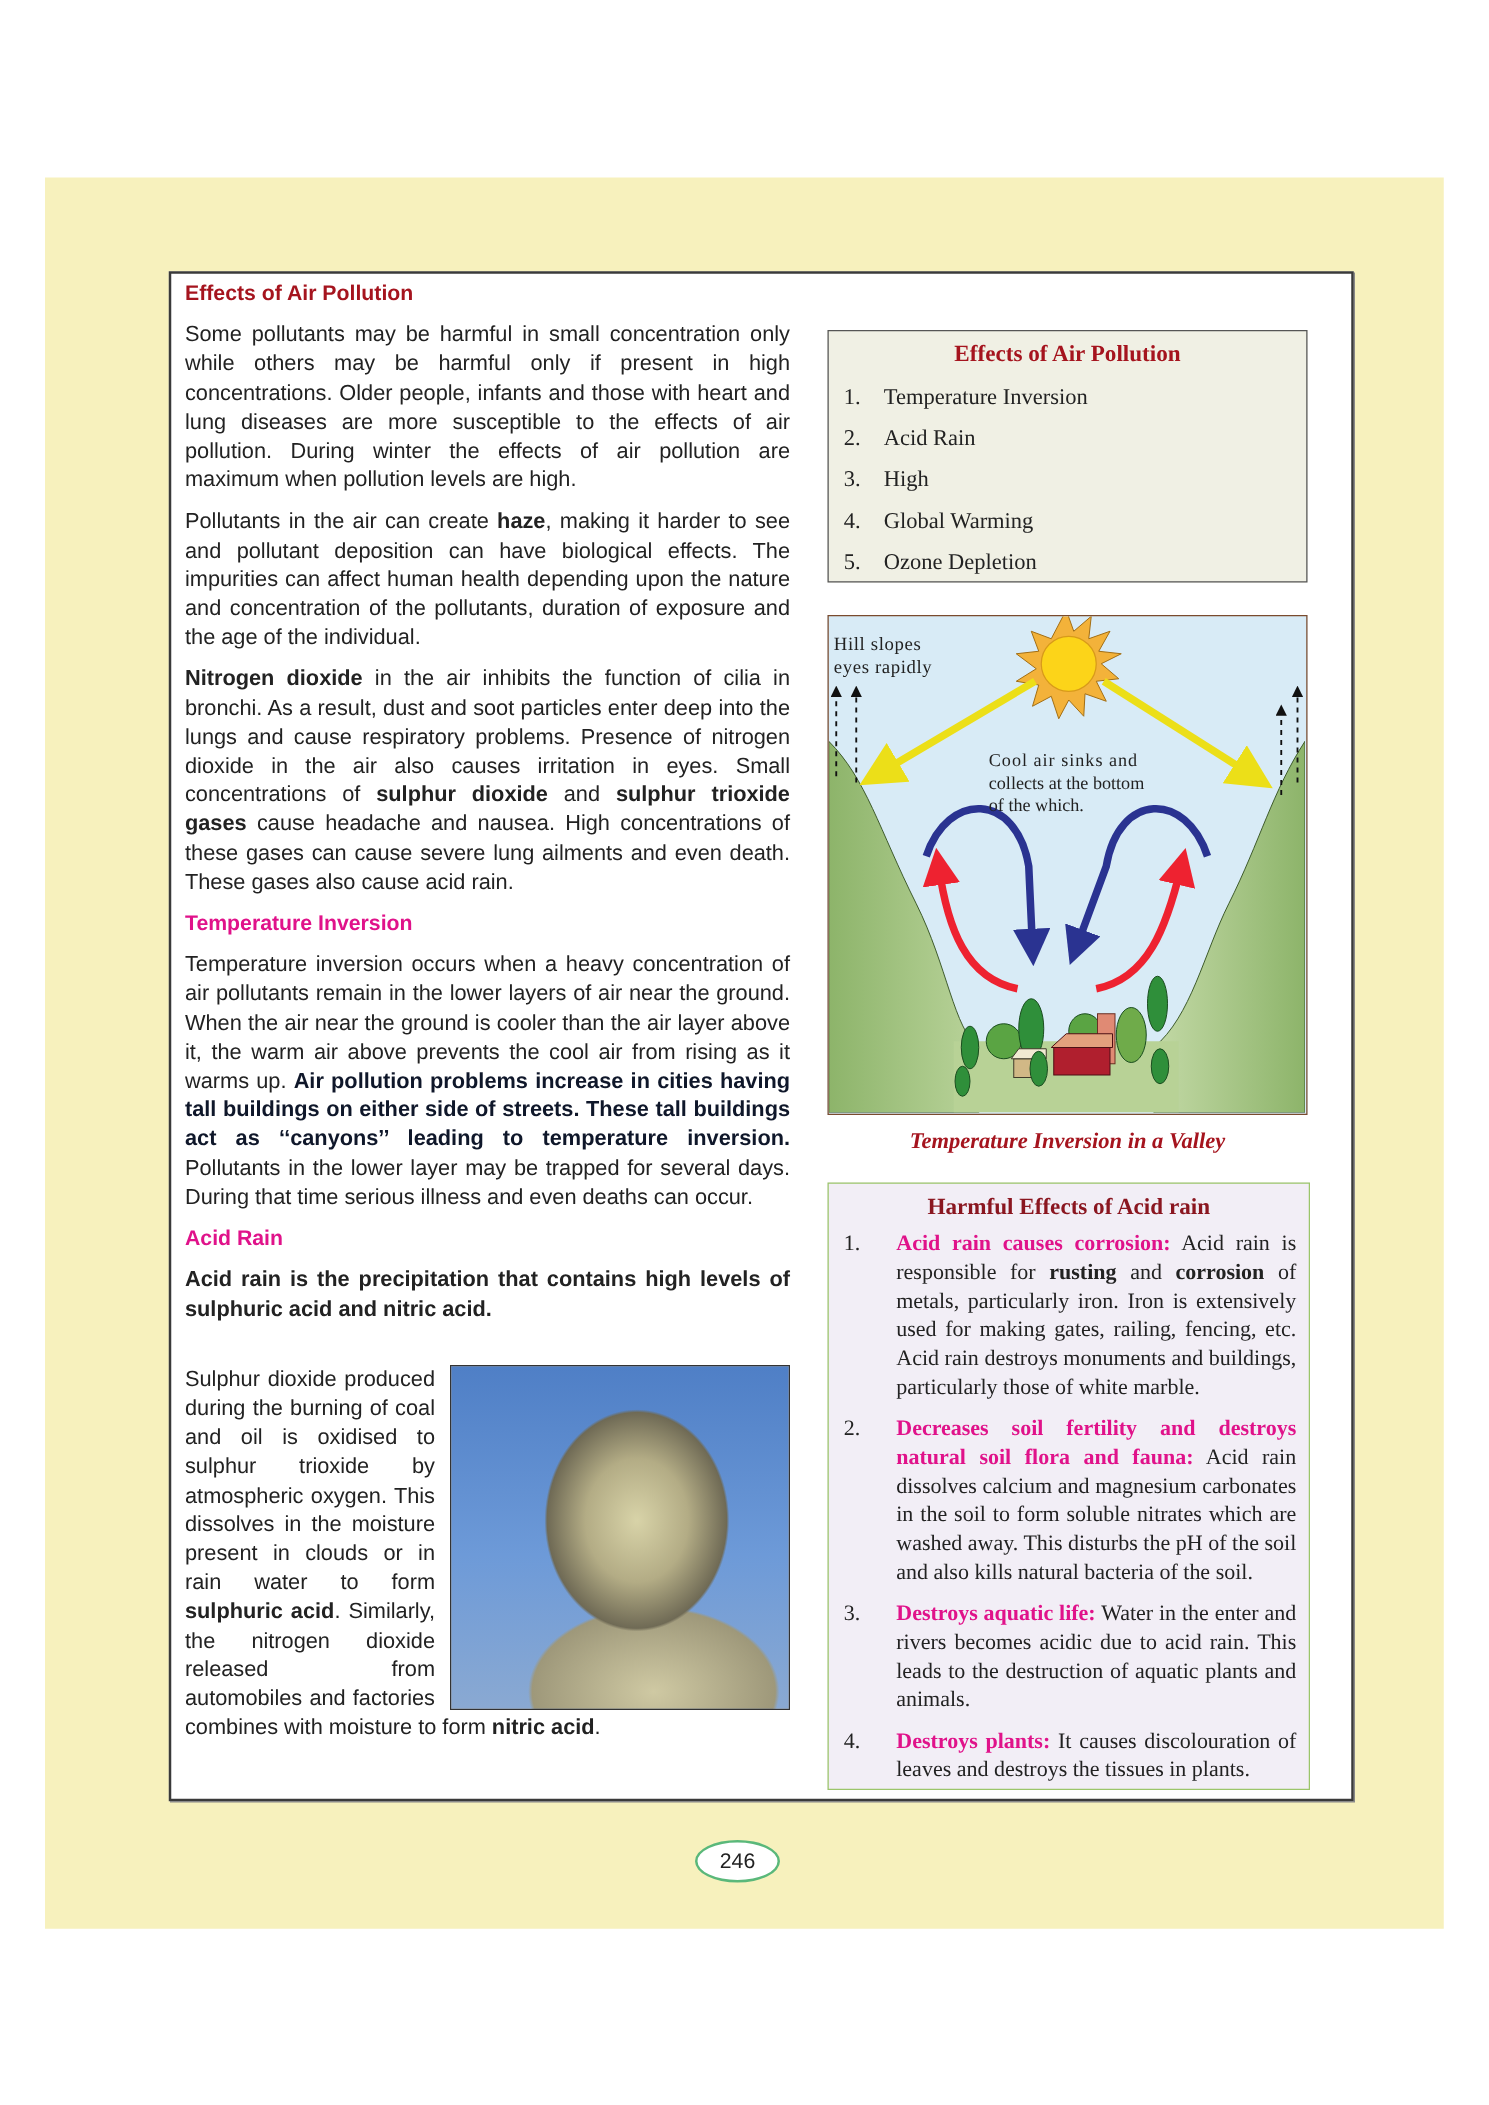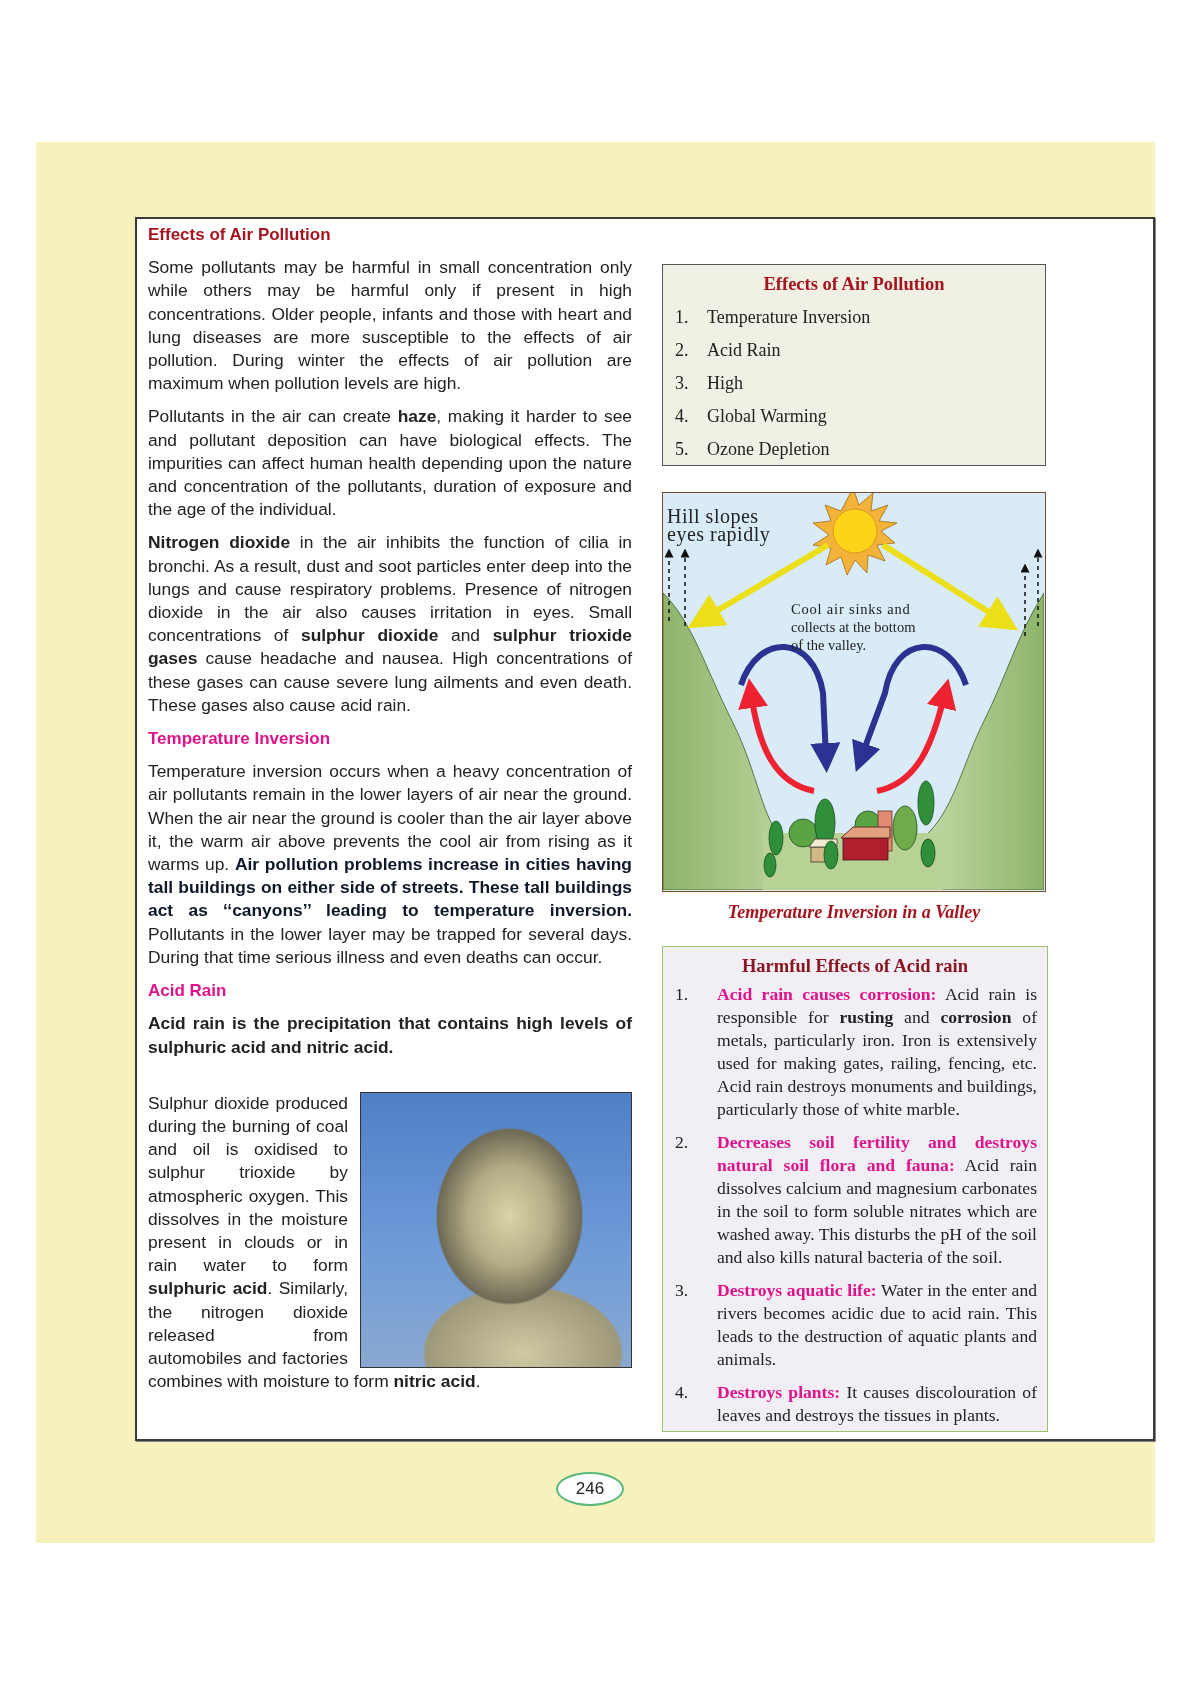--- a/index.html
+++ b/index.html
@@ -1,18 +1,18 @@
 <!DOCTYPE html>
 <html><head>
 <meta charset="utf-8">
 <style>
   html, body { margin:0; padding:0; background:#ffffff; }
   body { width:1191px; height:1684px; position:relative; overflow:hidden; }
   .cream { position:absolute; left:36px; top:142px; width:1119px; height:1401px; background:#f7f1bd; }
-  .mainbox { position:absolute; left:135px; top:217px; width:1020px; height:1224px; background:#ffffff;
+  .mainbox { position:absolute; left:135px; top:217px; width:948px; height:1224px; background:#ffffff;
     border:2px solid #3a3a3a; box-shadow: 1px 1px 0 #888; box-sizing:border-box; }
   .sans { font-family:"Liberation Sans", sans-serif; }
   .serif { font-family:"Liberation Serif", serif; }
   .leftcol { position:absolute; left:11px; top:4px; width:484px; color:#222; font-size:17.4px; line-height:23.2px; }
   .leftcol p { margin:0 0 10px 0; text-align:justify; }
   .h-red { color:#a5141e; font-weight:bold; font-size:17px; margin:0 0 10px 0; }
   .h-pink { color:#e0128a; font-weight:bold; font-size:17px; margin:0 0 10px 0; }
   .hl { color:#0f172a; font-weight:bold; }
   b { font-weight:bold; }
   .wrapwrap { position:relative; }
@@ -22,21 +22,21 @@
                 linear-gradient(180deg, #4f7fc6 0%, #6d9ad8 55%, #8aa9d2 100%); }
   .effects-box { position:absolute; left:525px; top:45px; width:384px; height:202px; background:#f0f0e4;
     border:1.5px solid #555; box-sizing:border-box; color:#222; }
   .effects-box .title { text-align:center; color:#a5141e; font-weight:bold; font-size:18.5px; margin-top:9px; }
   .effects-box ol { list-style:none; margin:6px 0 0 0; padding:0; }
   .effects-box li { font-size:18px; height:33px; line-height:33px; display:flex; }
   .effects-box li .num { width:44px; padding-left:12px; box-sizing:border-box; }
   .diagram { position:absolute; left:525px; top:273px; width:384px; height:400px; border:1.5px solid #7a4b2e; box-sizing:border-box;
     background:#d8ebf6; overflow:hidden; }
   .diagram svg { position:absolute; left:0; top:0; }
-  .diag-label { position:absolute; font-family:"Liberation Serif", serif; color:#222; font-size:20px; line-height:18px; }
+  .diag-label { position:absolute; font-family:"Liberation Serif", serif; color:#222; font-size:15px; line-height:18px; }
   .caption { position:absolute; left:525px; top:683px; width:384px; text-align:center; color:#a5141e; font-style:italic; font-weight:bold; font-size:18px; }
   .acid-box { position:absolute; left:525px; top:727px; width:386px; height:486px; background:#f2eef6;
     border:1.5px solid #9bc56a; box-sizing:border-box; color:#222; }
   .acid-box .title { text-align:center; color:#8a1620; font-weight:bold; font-size:18.5px; margin-top:9px; margin-bottom:6px; }
   .acid-item { display:flex; font-size:17.6px; line-height:23px; margin:0 10px 10px 10px; }
   .acid-item .num { width:42px; flex:none; padding-left:2px; }
   .acid-item .txt { text-align:justify; flex:1; }
   .acid-item .pk { color:#e0128a; font-weight:bold; }
   .pageno { position:absolute; left:556px; top:1449px; width:68px; height:34px; border:2px solid #5ab87a; border-radius:50%;
     background:#ffffff; box-sizing:border-box; text-align:center; line-height:30px; font-size:17px; color:#222;margin-top:23px; }
@@ -167,21 +167,21 @@
         <ellipse cx="107" cy="372" rx="6" ry="12" fill="#2f8f3a" stroke="#1a4d1f" stroke-width="0.8"></ellipse>
       </g>
     </svg>
     <div class="diag-label" style="left:4px;top:14px;letter-spacing:0.5px;">
       <div>Hill slopes</div>
       <div>eyes rapidly</div>
     </div>
     <div class="diag-label" style="left:128px;top:107px;font-size:14.5px;">
       <div style="letter-spacing:0.8px;">Cool air sinks and</div>
       <div>collects at the bottom</div>
-      <div>of the valley.</div>
+      <div>of the which.</div>
     </div>
   </div>
   <div class="caption serif">Temperature Inversion in a Valley</div>
 
   <div class="acid-box serif">
     <div class="title">Harmful Effects of Acid rain</div>
 
     <div class="acid-item">
       <span class="num">1.</span>
       <span class="txt"><span class="pk">Acid rain causes corrosion:</span><span> Acid rain is responsible for </span><b>rusting</b><span> and </span><b>corrosion</b><span> of metals, particularly iron. Iron is extensively used for making gates, railing, fencing, etc. Acid rain destroys monuments and buildings, particularly those of white marble.</span></span>

